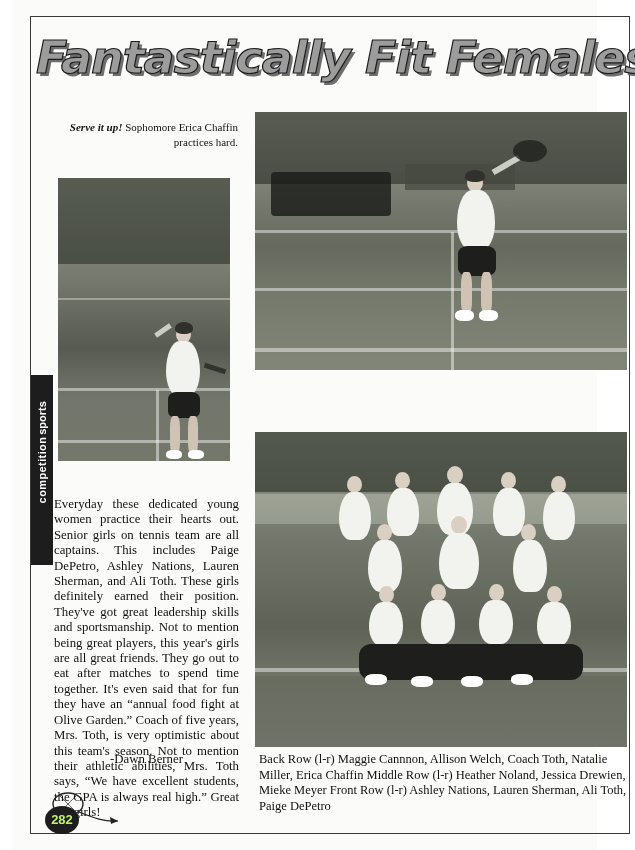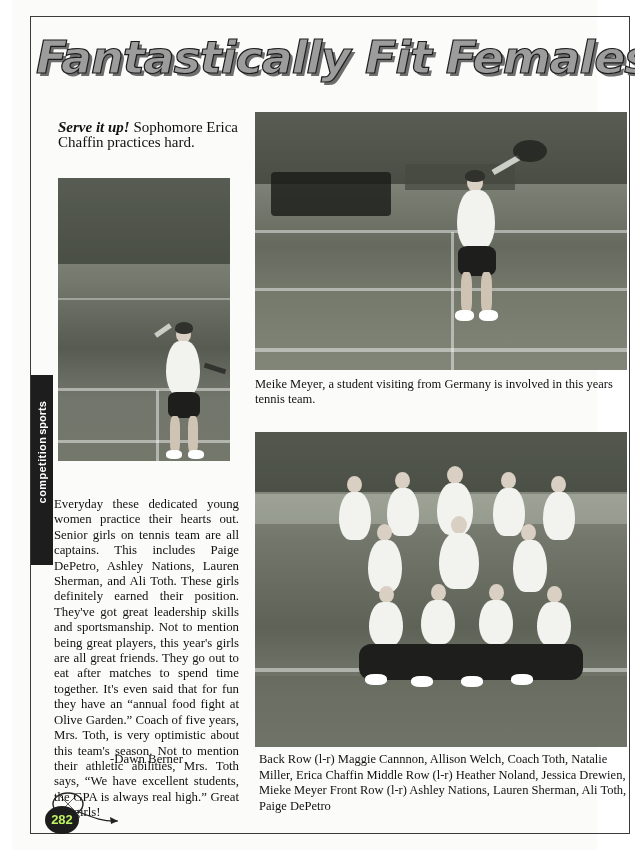--- a/index.html
+++ b/index.html
@@ -168,22 +168,23 @@
     position: absolute;
     background: #ffffff;
     border-radius: 40%;
   }
 
   
   #caption-serve {
     position: absolute;
     left: 46px; top: 120px;
     width: 180px;
-    font-size: 15px;
+    font-size: 11px;
     line-height: 15px;
+    text-align: right;
   }
   #caption-serve .lead {
     font-style: italic;
     font-weight: bold;
   }
   #caption-meike {
     position: absolute;
     left: 243px; top: 377px;
     width: 372px;
     font-size: 12.5px;
@@ -288,21 +289,20 @@
     <div class="figure-shirt" style="left:202px; top:78px; width:38px; height:60px;"></div>
     <div class="figure-pants" style="left:203px; top:134px; width:38px; height:30px;"></div>
     <div class="figure-leg" style="left:206px; top:160px; width:11px; height:42px;"></div>
     <div class="figure-leg" style="left:226px; top:160px; width:11px; height:42px;"></div>
     <div class="figure-shoe" style="left:200px; top:198px; width:19px; height:11px;"></div>
     <div class="figure-shoe" style="left:224px; top:198px; width:19px; height:11px;"></div>
     <div class="scene-dark" style="left:236px; top:50px; width:30px; height:6px; transform:rotate(-30deg); background:rgba(238,238,232,0.8);"></div>
     <div class="scene-dark" style="left:258px; top:28px; width:34px; height:22px; border-radius:50%; background:rgba(28,30,26,0.75);"></div>
   </div>
 
-  <div id="caption-meike">Meike Meyer, a student visiting from Germany is involved in this years tennis team.</div>
 
   <div class="photo" id="photo-team">
     <div class="scene-dark" style="left:0; top:0; width:372px; height:60px; background:rgba(42,46,38,0.62);"></div>
     <div class="scene-line" style="left:0; top:62px; width:372px; height:30px; background:rgba(210,214,200,0.35);"></div>
     <div class="scene-line" style="left:0; top:236px; width:372px; height:4px;"></div>
     <div class="scene-dark" style="left:0; top:244px; width:372px; height:71px; background:rgba(96,100,88,0.5);"></div>
 
     <div class="figure-head" style="left:92px; top:44px; width:15px; height:17px;"></div>
     <div class="figure-shirt" style="left:84px; top:60px; width:32px; height:48px;"></div>
     <div class="figure-head" style="left:140px; top:40px; width:15px; height:17px;"></div>

